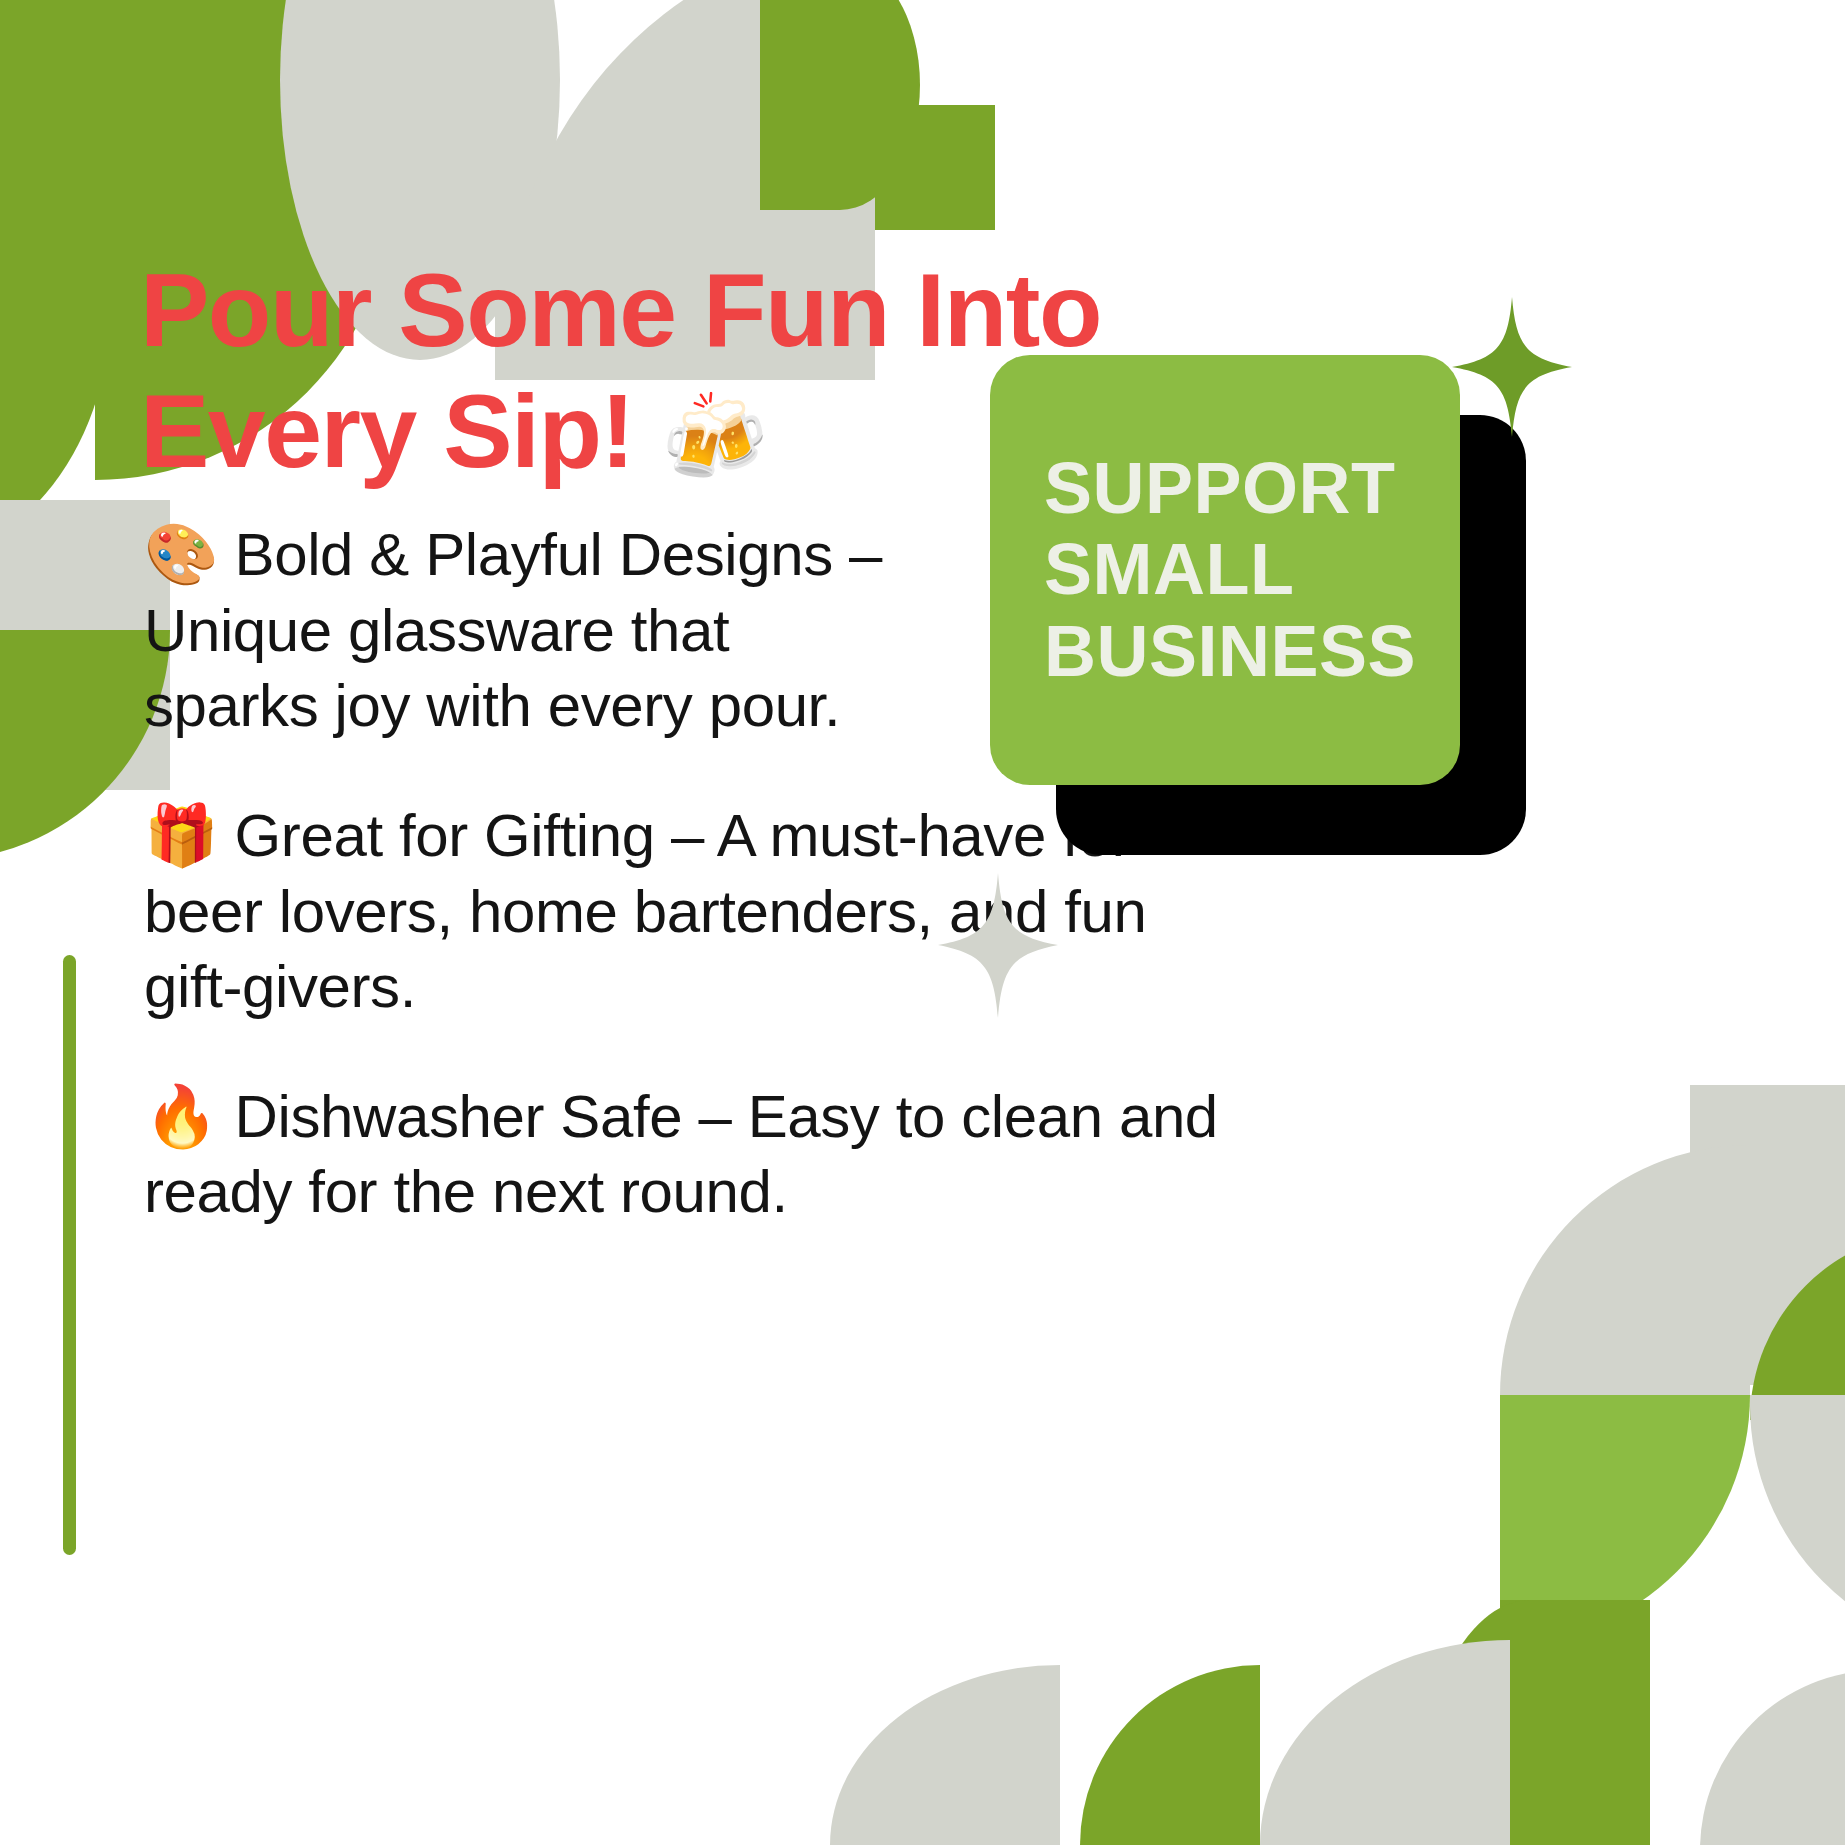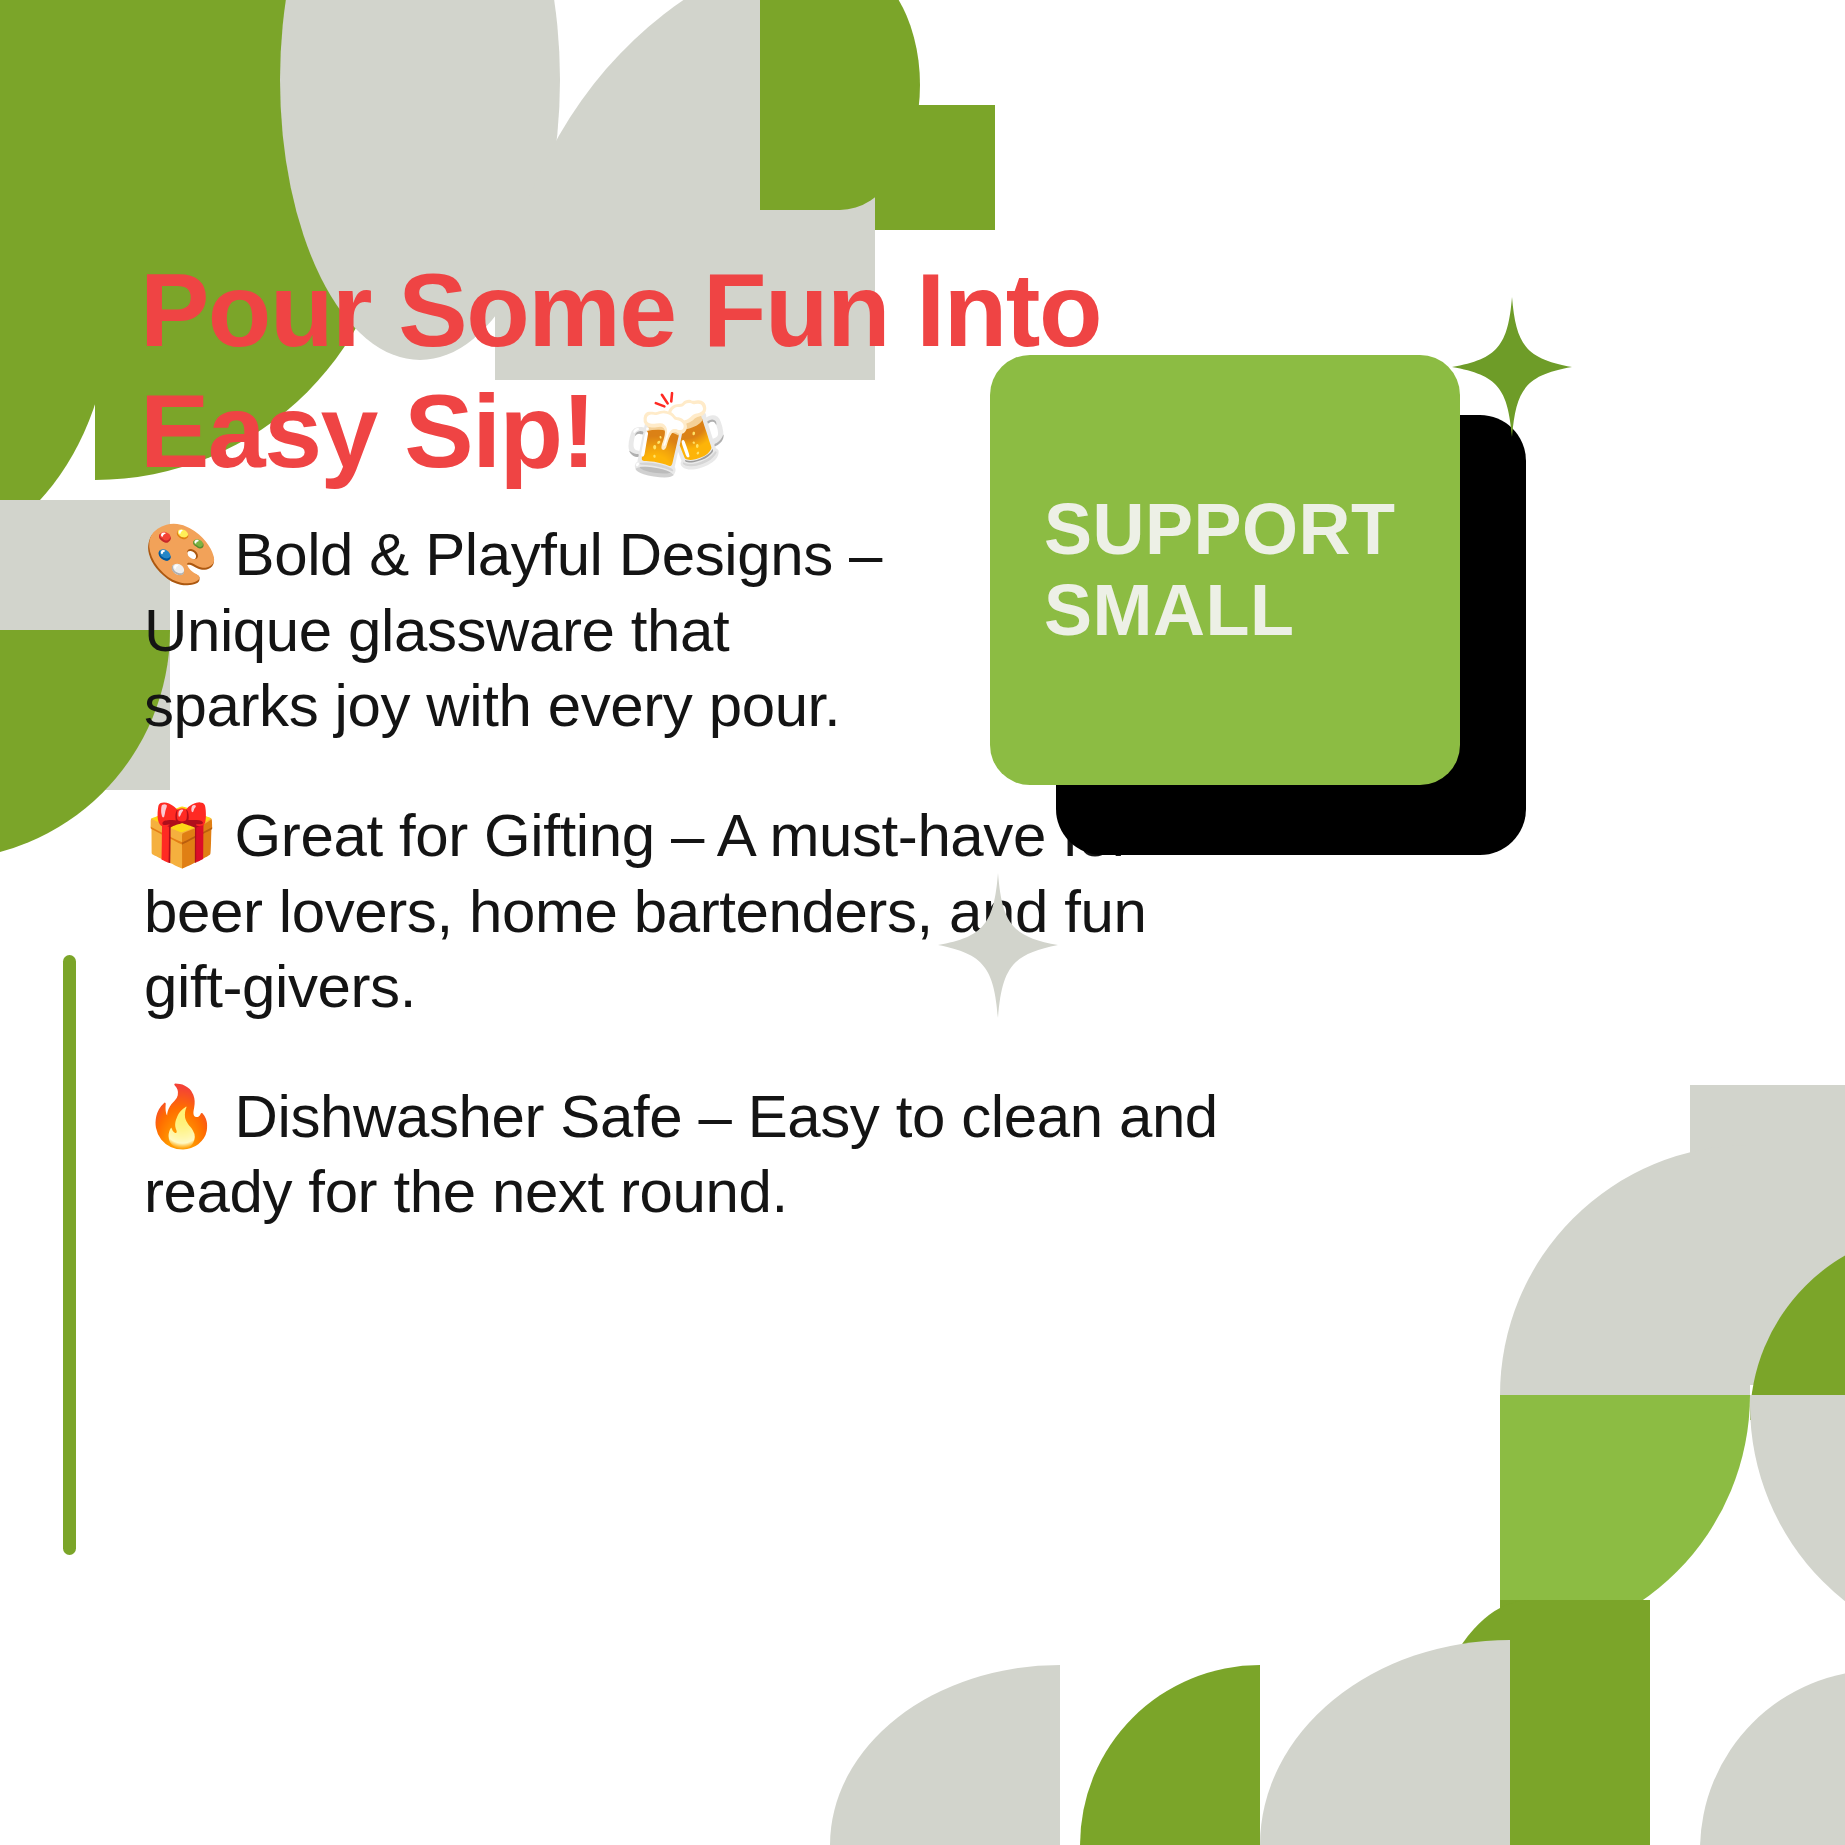--- a/index.html
+++ b/index.html
@@ -129,21 +129,21 @@
     <div class="deco br-gray-bot2"></div>
     <div class="deco br-gray-right-bot"></div>
   </div>
 
   <div class="deco accent-line"></div>
 
   <div class="content">
 
     <h1 class="headline">
       <span>Pour Some Fun Into</span><br>
-      <span>Easy Sip!</span>
+      <span>Every Sip!</span>
       <span class="emoji">🍻</span>
     </h1>
 
     <ul class="bullets">
       <li class="bullet b1">
         <span class="emoji">🎨</span>
         <span>Bold &amp; Playful Designs – Unique glassware that sparks joy with every pour.</span>
       </li>
       <li class="bullet b3">
         <span class="emoji">🎁</span>
@@ -155,20 +155,21 @@
       </li>
     </ul>
   </div>
 
   <div class="badge-wrap">
     <div class="badge-shadow"></div>
 
     <div class="badge">
       <div class="badge-line">SUPPORT</div>
       <div class="badge-line">SMALL</div>
+      <div class="badge-line">BUSINESS</div>
     </div>
 
     <span class="sparkle sparkle-tr">
       <svg width="120" height="140" viewBox="0 0 120 140" aria-hidden="true">
         <path d="M60 0 C64 48 74 62 120 70 C74 78 64 92 60 140 C56 92 46 78 0 70 C46 62 56 48 60 0 Z" fill="#6E9C28"></path>
       </svg>
     </span>
 
     <span class="sparkle sparkle-bl">
       <svg width="120" height="145" viewBox="0 0 120 145" aria-hidden="true">

